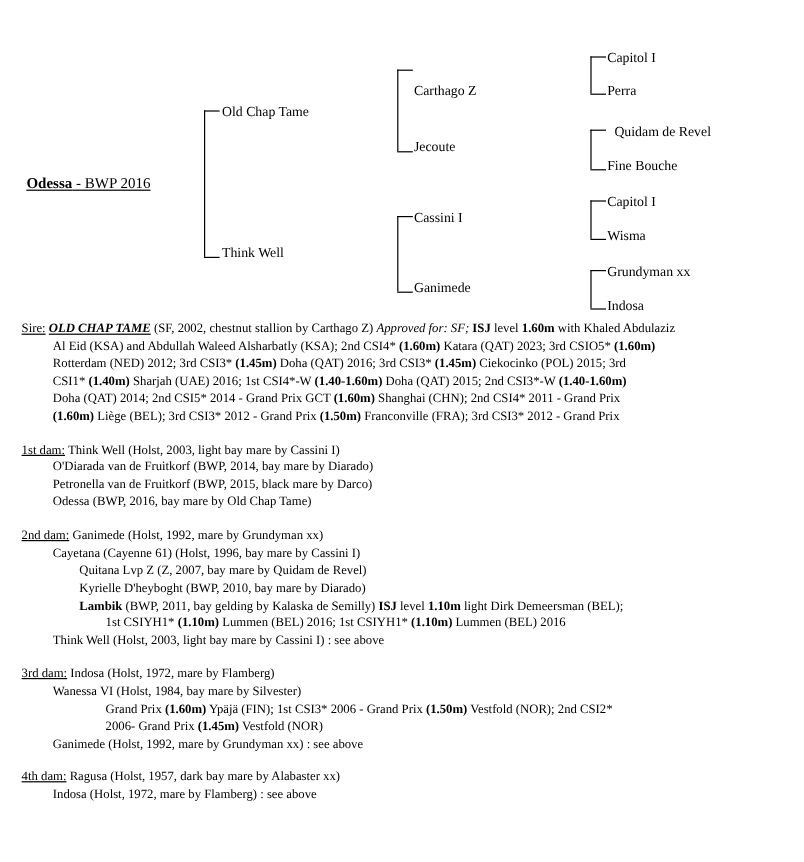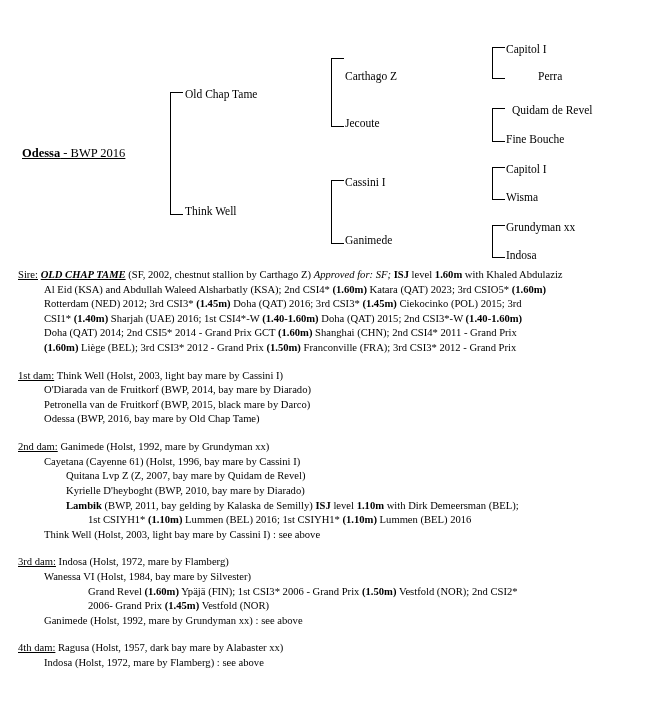--- a/index.html
+++ b/index.html
@@ -76,21 +76,21 @@
 
   <div class="ped-label" style="left:185px; top:89px;">Old Chap Tame</div>
   <div class="ped-label" style="left:185px; top:206px;">Think Well</div>
 
   <div class="ped-label" style="left:345px; top:55px;margin-top:16px;">Carthago Z</div>
   <div class="ped-label" style="left:345px; top:118px;">Jecoute</div>
   <div class="ped-label" style="left:345px; top:177px;">Cassini I</div>
   <div class="ped-label" style="left:345px; top:235px;">Ganimede</div>
 
   <div class="ped-label" style="left:506px; top:44px;">Capitol I</div>
-  <div class="ped-label" style="left:506px; top:71px;margin-left:32px;">Perra</div>
+  <div class="ped-label" style="left:506px; top:71px;">Perra</div>
   <div class="ped-label" style="left:512px; top:105px;">Quidam de Revel</div>
   <div class="ped-label" style="left:506px; top:134px;">Fine Bouche</div>
   <div class="ped-label" style="left:506px; top:164px;">Capitol I</div>
   <div class="ped-label" style="left:506px; top:192px;">Wisma</div>
   <div class="ped-label" style="left:506px; top:222px;">Grundyman xx</div>
   <div class="ped-label" style="left:506px; top:250px;">Indosa</div>
 
   <div class="vline" style="left:170px; top:92px; height:122px;"></div>
   <div class="hline" style="left:170px; top:92px; width:13px;"></div>
   <div class="hline" style="left:170px; top:214px; width:13px;"></div>
@@ -136,29 +136,29 @@
     <p class="ind1">O'Diarada van de Fruitkorf (BWP, 2014, bay mare by Diarado)</p>
     <p class="ind1">Petronella van de Fruitkorf (BWP, 2015, black mare by Darco)</p>
     <p class="ind1">Odessa (BWP, 2016, bay mare by Old Chap Tame)</p>
   </div>
 
   <div class="block">
     <p><span class="u">2nd dam:</span><span> Ganimede (Holst, 1992, mare by Grundyman xx)</span></p>
     <p class="ind1">Cayetana (Cayenne 61) (Holst, 1996, bay mare by Cassini I)</p>
     <p class="ind2">Quitana Lvp Z (Z, 2007, bay mare by Quidam de Revel)</p>
     <p class="ind2">Kyrielle D'heyboght (BWP, 2010, bay mare by Diarado)</p>
-    <p class="ind2"><span class="b">Lambik</span><span> (BWP, 2011, bay gelding by Kalaska de Semilly) </span><span class="b">ISJ</span><span> level </span><span class="b">1.10m</span><span> with Dirk Demeersman (BEL);</span></p>
+    <p class="ind2"><span class="b">Lambik</span><span> (BWP, 2011, bay gelding by Kalaska de Semilly) </span><span class="b">ISJ</span><span> level </span><span class="b">1.10m</span><span> light Dirk Demeersman (BEL);</span></p>
     <p class="ind3"><span>1st CSIYH1* </span><span class="b">(1.10m)</span><span> Lummen (BEL) 2016; 1st CSIYH1* </span><span class="b">(1.10m)</span><span> Lummen (BEL) 2016</span></p>
     <p class="ind1">Think Well (Holst, 2003, light bay mare by Cassini I) : see above</p>
   </div>
 
   <div class="block">
     <p><span class="u">3rd dam:</span><span> Indosa (Holst, 1972, mare by Flamberg)</span></p>
     <p class="ind1">Wanessa VI (Holst, 1984, bay mare by Silvester)</p>
-    <p class="ind3"><span>Grand Revel </span><span class="b">(1.60m)</span><span> Ypäjä (FIN); 1st CSI3* 2006 - Grand Prix </span><span class="b">(1.50m)</span><span> Vestfold (NOR); 2nd CSI2*</span></p>
+    <p class="ind3"><span>Grand Prix </span><span class="b">(1.60m)</span><span> Ypäjä (FIN); 1st CSI3* 2006 - Grand Prix </span><span class="b">(1.50m)</span><span> Vestfold (NOR); 2nd CSI2*</span></p>
     <p class="ind3"><span>2006- Grand Prix </span><span class="b">(1.45m)</span><span> Vestfold (NOR)</span></p>
     <p class="ind1">Ganimede (Holst, 1992, mare by Grundyman xx) : see above</p>
   </div>
 
   <div class="block">
     <p><span class="u">4th dam:</span><span> Ragusa (Holst, 1957, dark bay mare by Alabaster xx)</span></p>
     <p class="ind1">Indosa (Holst, 1972, mare by Flamberg) : see above</p>
   </div>
 
 </div>

